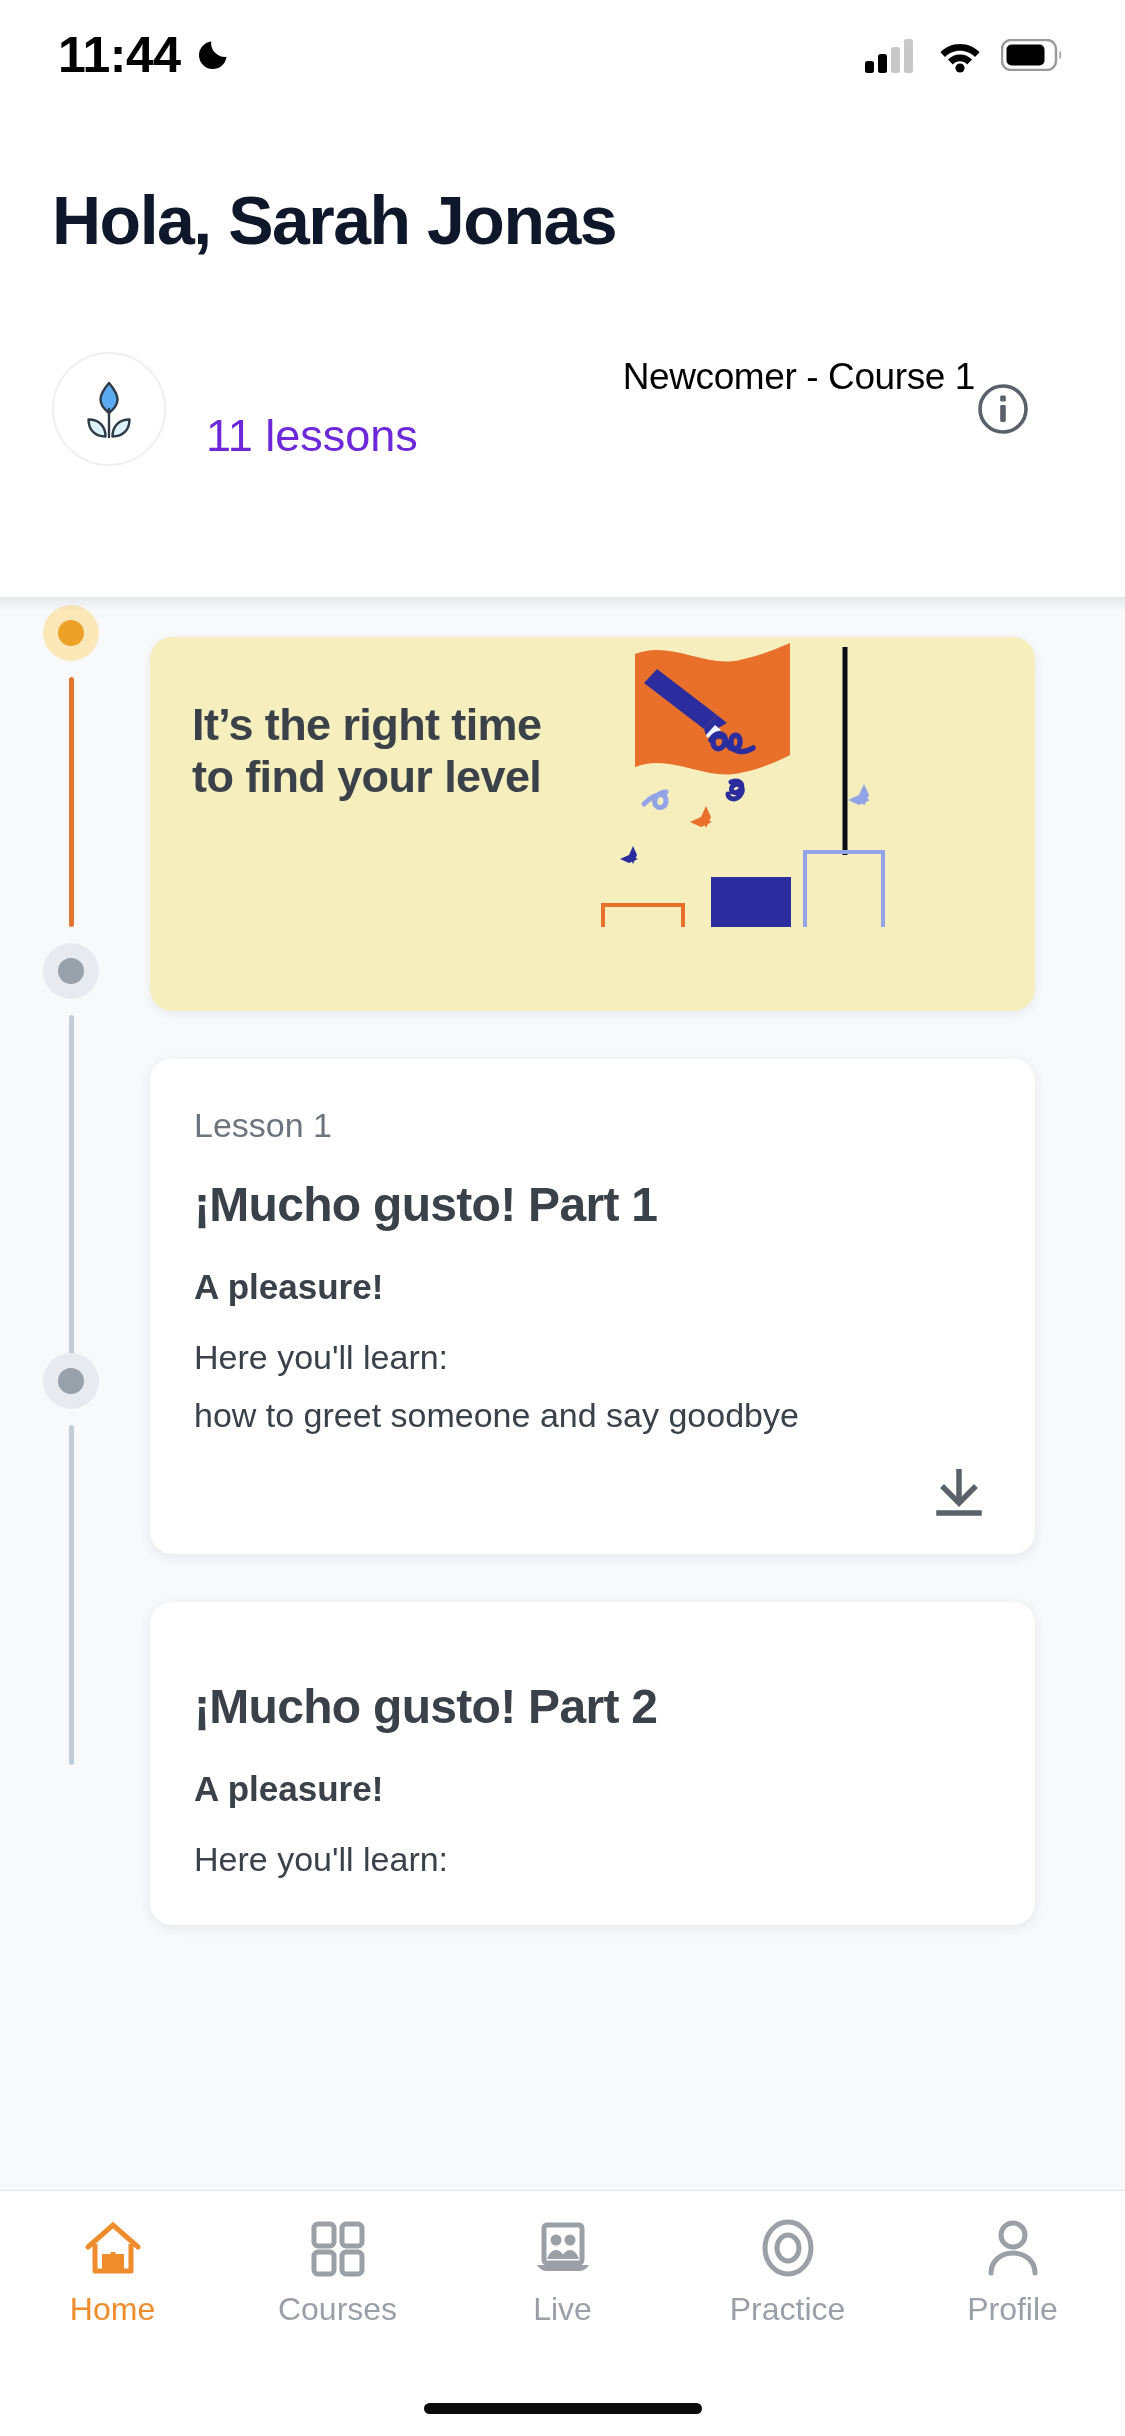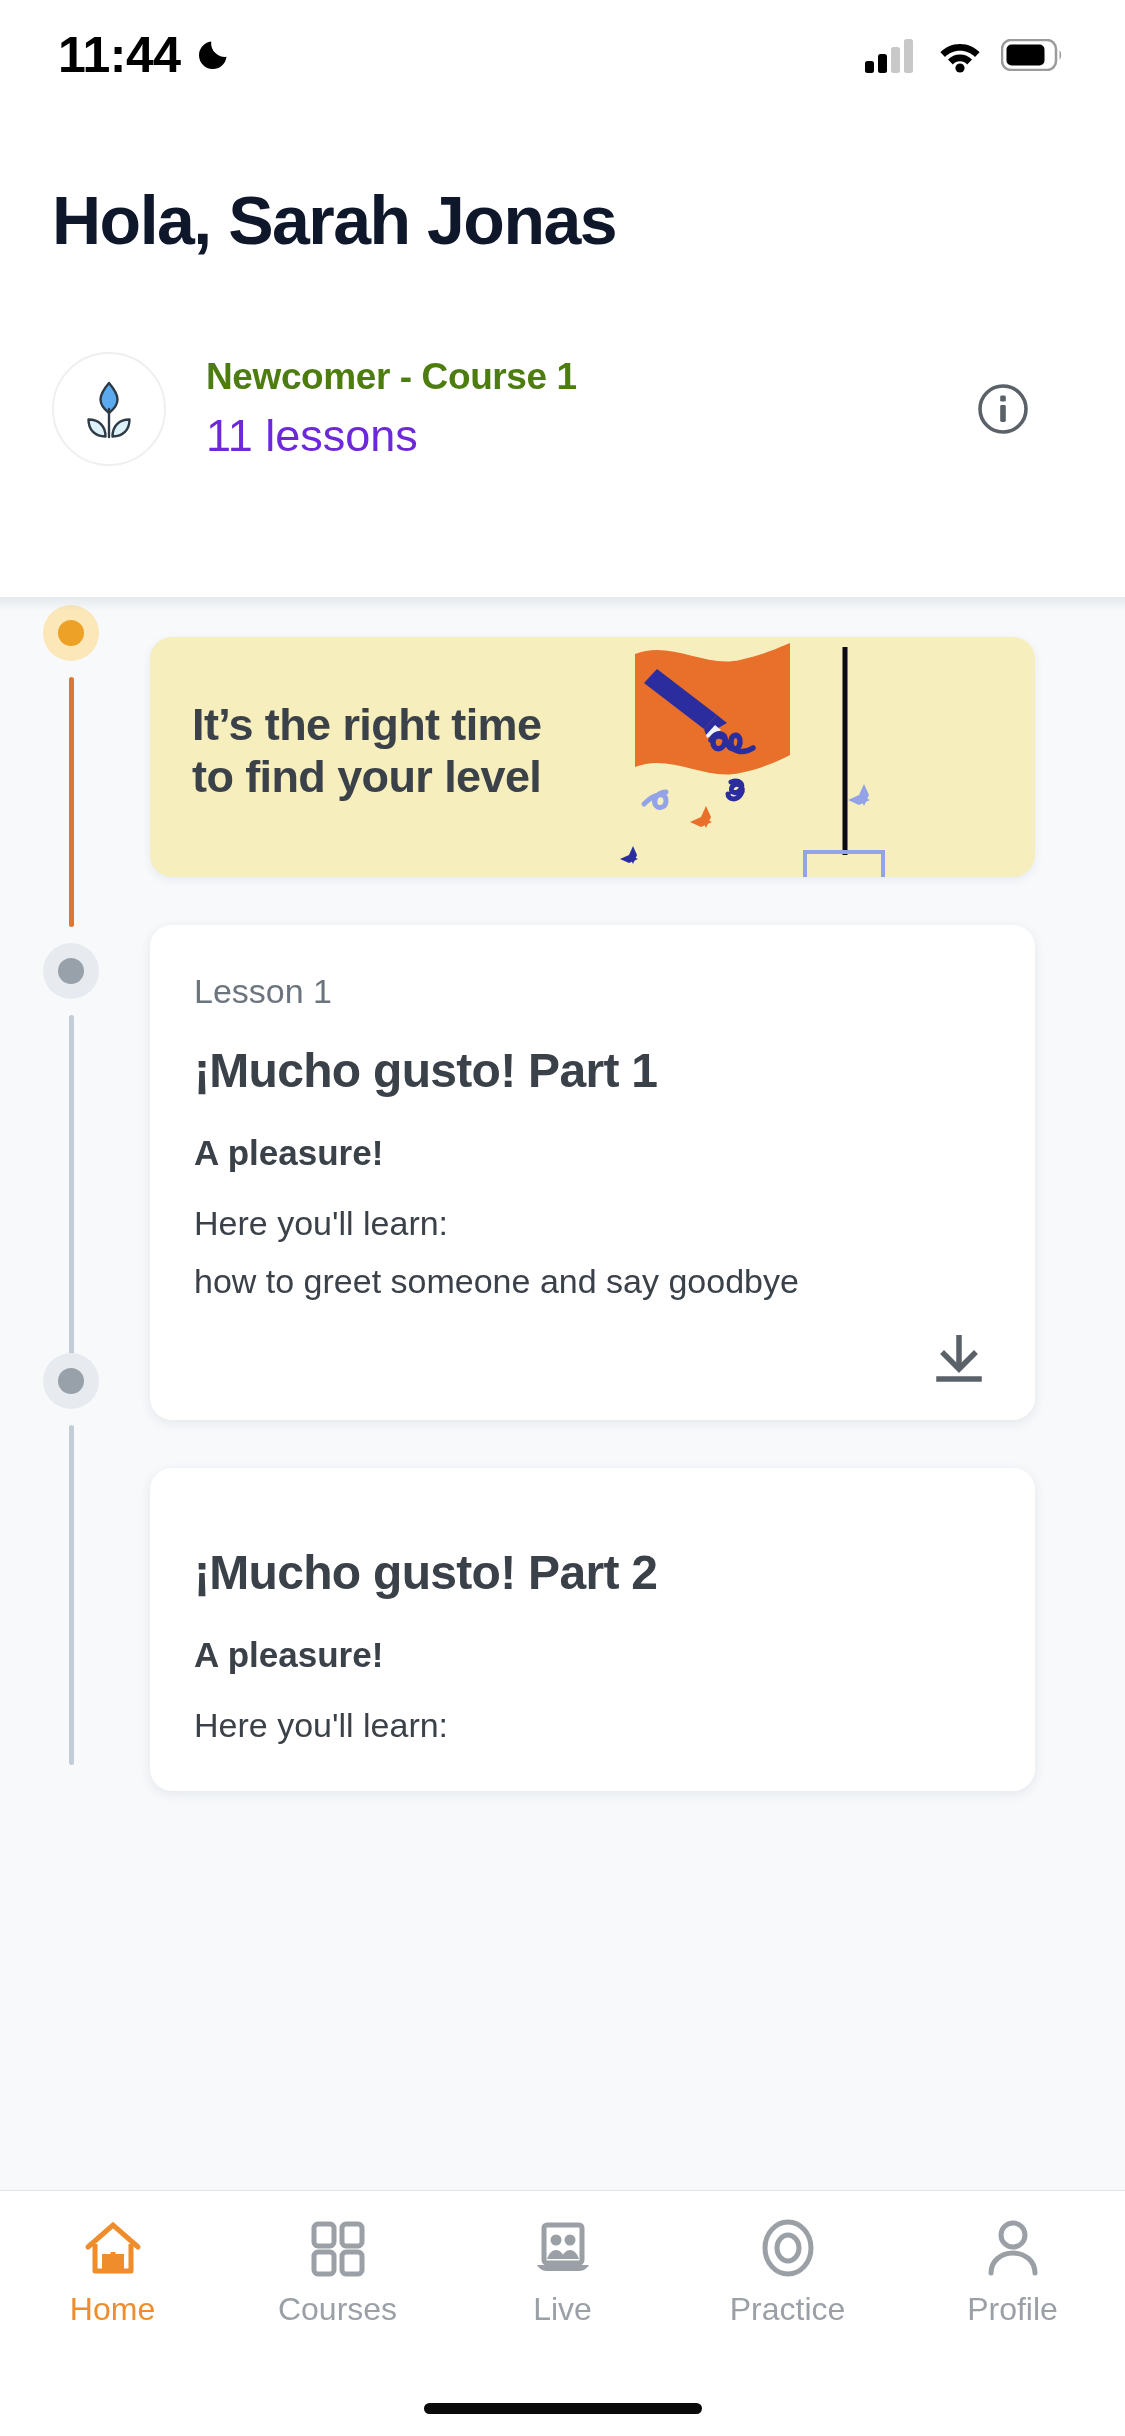--- a/index.html
+++ b/index.html
@@ -40,22 +40,22 @@
     display:flex; align-items:center;
   }
   .course-avatar{
     width:114px; height:114px; border-radius:50%;
     border:2px solid #edeff1; background:#fff;
     display:flex; align-items:center; justify-content:center;
     flex:0 0 auto;
   }
   .course-text{ margin-left:40px; flex:1 1 auto; }
   .course-title{
-    font-size:37px; font-weight:700; color:#4d7c0f;
-    letter-spacing:-0.4px; line-height:1.2;
+    font-size:37px; font-weight:400; color:#000000;
+    letter-spacing:-0.4px; line-height:1.2;text-align:right;
   }
   .course-sub{
     font-size:45px; font-weight:400; color:#6d28d9;
     margin-top:9px; line-height:1.2;
   }
   .info-btn{
     flex:0 0 auto; width:56px; height:56px; margin-right:42px;
     display:flex; align-items:center; justify-content:center;
   }
 
@@ -82,21 +82,21 @@
   .tl-dot.idle{ background:#e7ebef; }
   .tl-dot.idle .inner{ background:#98a0a9; }
   .tl-line{ position:absolute; left:69px; width:5px; border-radius:3px; }
   .tl-line.active{ background:#e2762f; }
   .tl-line.idle{ background:#c2cdd8; }
 
   
   .cards{ position:absolute; top:0; left:150px; width:975px; }
 
   .promo-card{
-    position:relative; margin:40px 0 0 0; width:885px; height:240px;
+    position:relative; margin:40px 0 0 0; width:885px; height:374px;
     background:#f6eebc; border-radius:22px; overflow:hidden;
     box-shadow:0 3px 10px rgba(40,60,80,0.07);
   }
   .promo-text{
     position:absolute; left:42px; top:62px; width:390px;
     font-size:45px; font-weight:700; color:#3b4149;
     line-height:1.15; letter-spacing:-0.6px;
   }
   .promo-art{ position:absolute; right:16px; top:0; width:430px; height:290px; }
 

